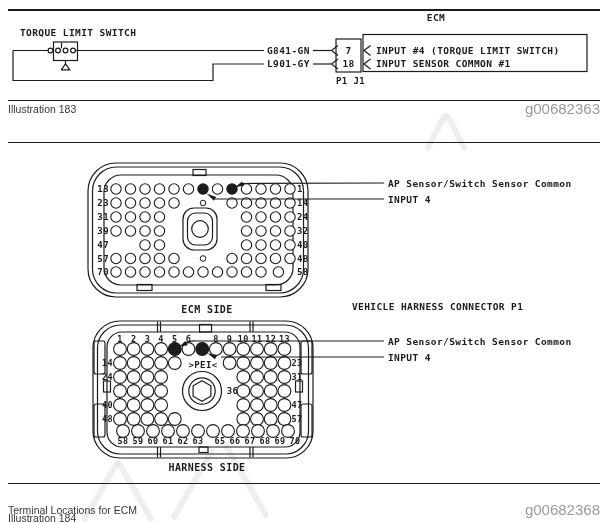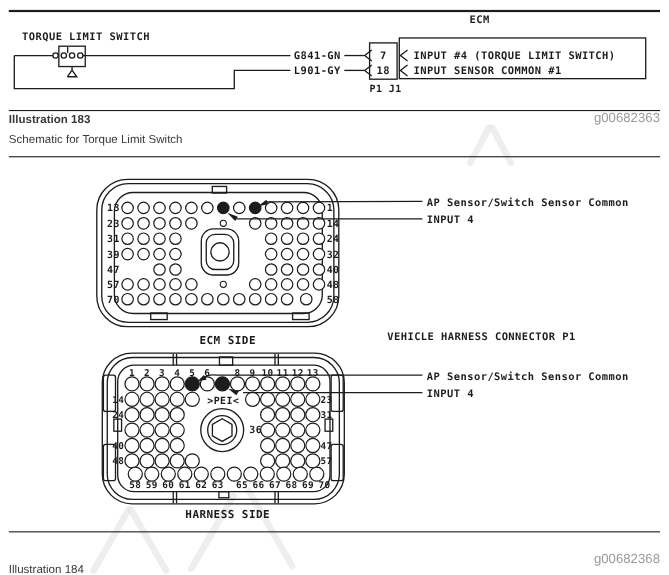--- a/index.html
+++ b/index.html
@@ -1,20 +1,20 @@
 <!DOCTYPE html>
 <html><head>
 <meta charset="utf-8">
 <style>
   html,body{margin:0;padding:0;background:#f4f4f4;}
   #page{position:relative;width:608px;height:523px;background:#ffffff;overflow:hidden;
         font-family:"Liberation Sans", sans-serif;}
   .rule{position:absolute;left:8px;width:592px;background:#1c1c1c;z-index:2;}
   .cap{position:absolute;color:#383838;font-size:10.5px;z-index:2;}
-  .code{position:absolute;right:8px;color:#9a9a9a;font-size:12px;z-index:2;}
+  .code{position:absolute;right:8px;color:#9a9a9a;font-size:15px;z-index:2;}
   svg{position:absolute;left:0;top:0;z-index:1;}
   svg text{font-family:"DejaVu Sans Mono", monospace;font-weight:bold;fill:#1c1c1c;letter-spacing:0.4px;}
   .t95{font-size:9.5px;} .t10{font-size:10px;} .t9{font-size:9px;}
   .wm{position:absolute;width:6px;background:#e2e2e2;opacity:.6;border-radius:3px;z-index:0;}
 </style>
 </head>
 <body>
 
 <div id="page">
 
@@ -23,25 +23,25 @@
   <div class="wm" style="left:98px;top:456px;height:70px;transform:rotate(30deg);"></div>
   <div class="wm" style="left:132px;top:456px;height:70px;transform:rotate(-30deg);"></div>
   <div class="wm" style="left:190px;top:443px;height:82px;transform:rotate(30deg);"></div>
   <div class="wm" style="left:243px;top:438px;height:85px;transform:rotate(-30deg);"></div>
 
   <div class="rule" style="top:9px;height:2px;"></div>
   <div class="rule" style="top:99.5px;height:1.4px;"></div>
   <div class="rule" style="top:141.5px;height:1.4px;"></div>
   <div class="rule" style="top:482.5px;height:1.4px;"></div>
 
-  <div class="cap" style="left:8px;top:103px;font-weight:bold;">Illustration 183</div>
+  <div class="cap" style="left:8px;top:103px;">Illustration 183</div>
   <div class="code" style="top:100px;">g00682363</div>
-  <div class="cap" style="left:8px;top:120.5px;">Schematic for Torque Limit Switch</div>
   <div class="cap" style="left:8px;top:512px;">Illustration 184</div>
   <div class="code" style="top:501px;">g00682368</div>
+  <div class="cap" style="left:8px;top:503.5px;">Terminal Locations for ECM</div>
 
   <svg width="608" height="523" viewBox="0 0 608 523">
     <g stroke="#1c1c1c" stroke-width="1.2" fill="none">
 
       <g>
         <text x="20" y="36" class="t95" stroke="none" fill="#1c1c1c">TORQUE LIMIT SWITCH</text>
 
         <path d="M13,50.5 H48"></path>
         <circle cx="50.5" cy="50.5" r="2.4"></circle>
         <circle cx="58" cy="50.5" r="2.4"></circle>

